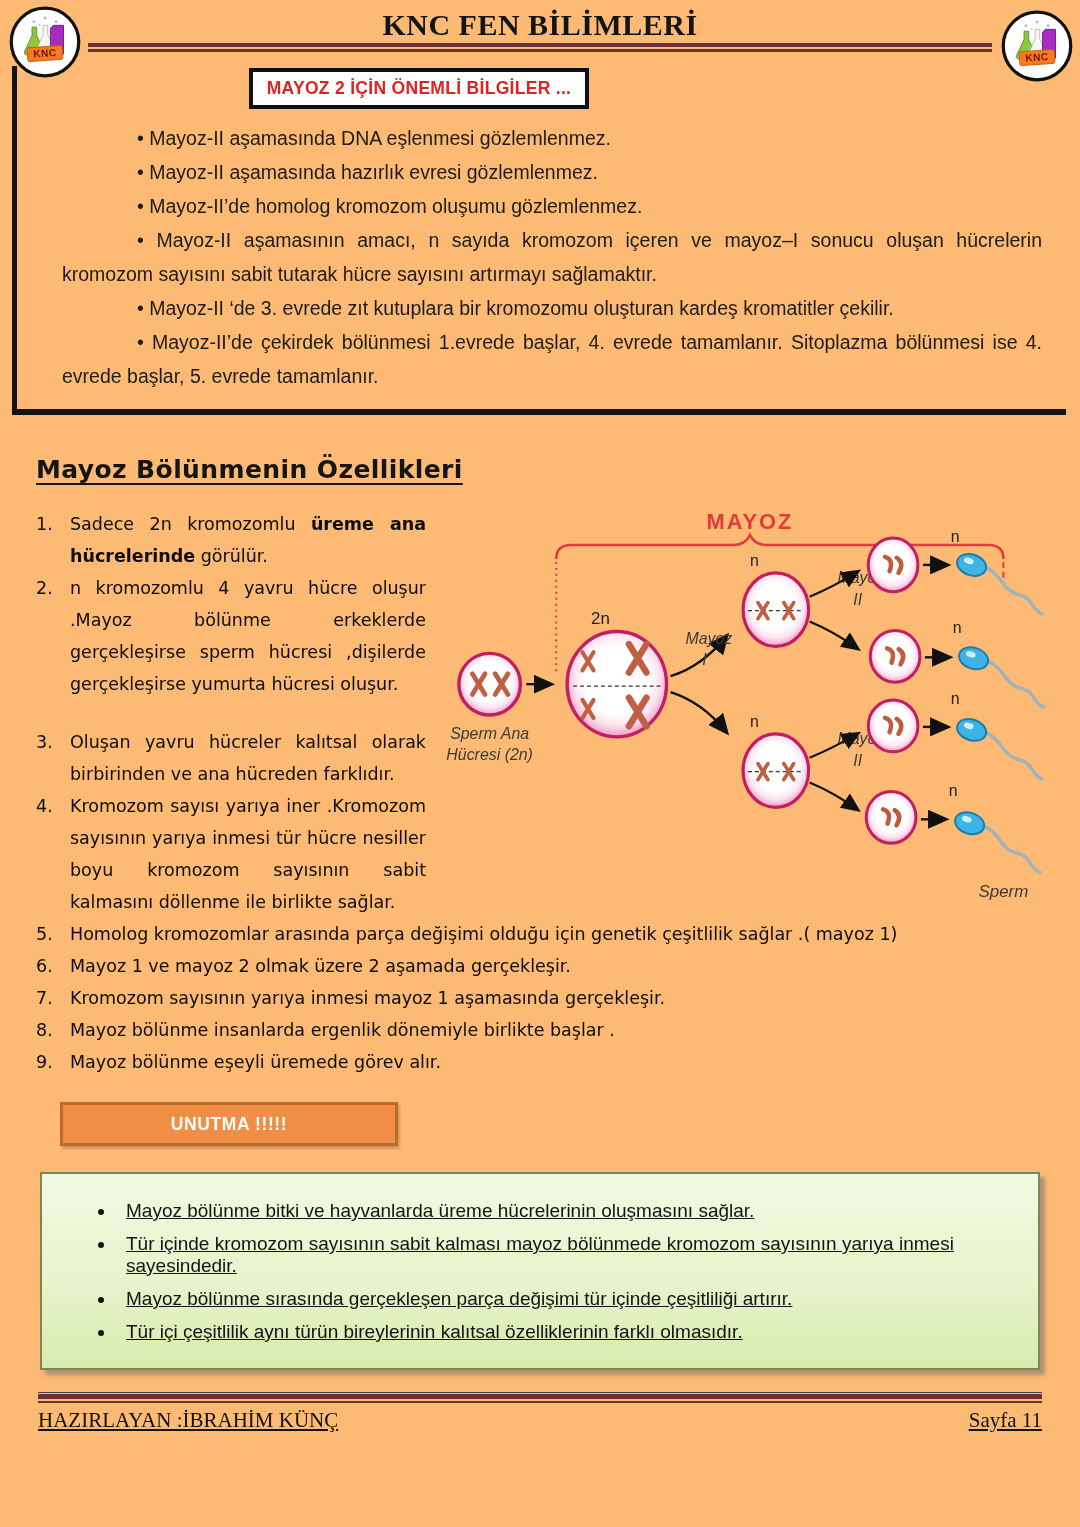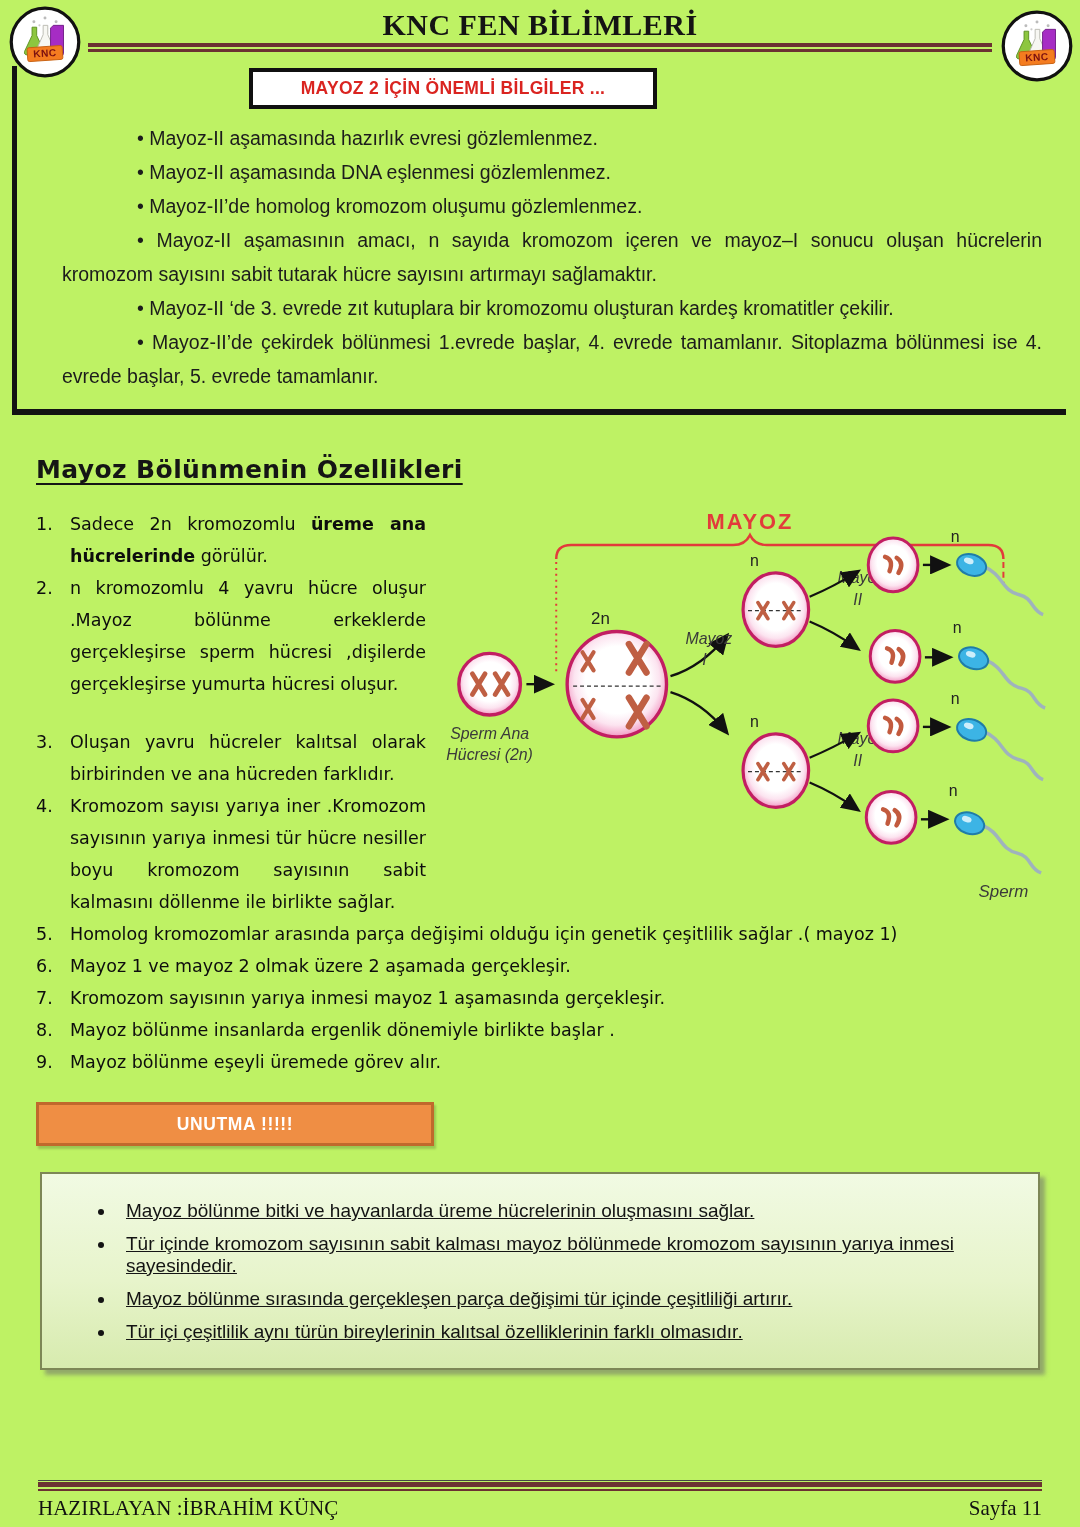--- a/index.html
+++ b/index.html
@@ -1,19 +1,19 @@
 <!DOCTYPE html>
 <html lang="tr"><head>
 <meta charset="utf-8">
 <style>
   * { box-sizing: border-box; margin: 0; padding: 0; }
   html,body { background:#fff; }
   .page {
     position: relative; width: 1080px; height: 1527px; margin: 0 auto;
-    background: #bef264; overflow: hidden;
+    background: #fdba74; overflow: hidden;
     font-family: "Liberation Sans", sans-serif; color: #151515;
   }
 
   
   .header { position: relative; height: 58px; }
   .page-title {
     text-align: center; padding-top: 8px;
     font-family: "Liberation Serif", serif; font-weight: bold;
     font-size: 30px; letter-spacing: .5px; color: #141414;
   }
@@ -25,21 +25,21 @@
   .logo.right { right: 6px; top: 9px; }
 
   
   .topwrap {
     margin: 8px 14px 0 12px;
     border-left: 5px solid #131313;
     border-bottom: 6px solid #131313;
     padding: 2px 4px 16px 0;
   }
   .mayoz2-box {
-    margin-left: 232px; width: 408px;
+    margin-left: 232px; width: 340px;
     border: 4px solid #101010; background: #fff;
     padding: 6px 4px; text-align: center;
   }
   .mayoz2-title { color: #da2420; font-weight: bold; font-size: 17.5px; letter-spacing: .3px; }
   .topbullets { margin-top: 12px; padding: 0 20px 0 45px; }
   .tb {
     font-size: 19.5px; line-height: 34px; color: #1c1c1c;
     text-indent: 75px; text-align: justify;
   }
 
@@ -55,41 +55,41 @@
     line-height: 32px; padding-left: 34px; text-indent: -34px;
     text-align: justify; color: #0d0d0d;
   }
   .item .num { display: inline-block; width: 34px; text-indent: 0; }
   .item .b { font-weight: bold; }
   .gap-top { margin-top: 26px; }
   .clear { clear: both; }
 
   
   .reminder {
-    margin: 24px 0 0 36px; width: 398px; height: 44px;
+    margin: 24px 0 0 60px; width: 338px; height: 44px;
     background: #ef8e44; border: 3px solid #c0692c;
     box-shadow: 2px 3px 2px rgba(0,0,0,.18);
     text-align: center; line-height: 38px;
     color: #fff; font-weight: bold; font-size: 17.5px; letter-spacing: .6px;
   }
 
   
   .notes {
     margin: 26px 40px 0 40px; height: 198px;
     background: linear-gradient(180deg, #f1fae3 0%, #e7f4cb 55%, #d7ebae 100%);
     border: 2px solid #7d8756;
     box-shadow: 5px 5px 4px rgba(110,110,110,.55);
     padding-top: 26px;
     text-decoration: underline;
   }
   .notes-list { list-style: disc; padding-left: 74px; }
   .notes-list li { padding-left: 10px; margin-bottom: 11px; font-size: 19px; color: #131313; }
 
   
-  .footer { position: absolute; left: 38px; right: 38px; top: 1480px; }
+  .footer { position: absolute; left: 38px; right: 38px; top: 1392px; text-decoration: underline; }
   .f-hair  { height: 1px; background: #454545; }
   .f-thick { height: 5px; background: #6b3232; margin-top: 1px; }
   .f-thin  { height: 2px; background: #6b3232; margin-top: 2px; }
   .f-row { display: flex; justify-content: space-between; margin-top: 5px;
            font-family: "Liberation Serif", serif; font-size: 21px; color: #111; }
 
   
   .dg-title { font: bold 22px "Liberation Sans", sans-serif; fill: #e23b3b; letter-spacing: 2px; }
   .dg-ital  { font: italic 16px "Liberation Sans", sans-serif; fill: #3a3a3a; }
   .dg-n     { font: 16px "Liberation Sans", sans-serif; fill: #222; }
@@ -140,22 +140,22 @@
         <use href="#knc-logo"></use>
       </svg>
   </div>
 
   
   <div class="topwrap">
     <div class="mayoz2-box">
       <span class="mayoz2-title">MAYOZ 2  İÇİN ÖNEMLİ BİLGİLER ...</span>
     </div>
     <div class="topbullets">
+      <p class="tb">• Mayoz-II aşamasında DNA eşlenmesi gözlemlenmez.</p>
       <p class="tb">• Mayoz-II aşamasında hazırlık evresi gözlemlenmez.</p>
-      <p class="tb">• Mayoz-II aşamasında DNA eşlenmesi gözlemlenmez.</p>
       <p class="tb">• Mayoz-II’de homolog kromozom oluşumu gözlemlenmez.</p>
       <p class="tb">• Mayoz-II aşamasının amacı, n sayıda kromozom içeren ve mayoz–I sonucu oluşan hücrelerin kromozom sayısını sabit tutarak hücre sayısını artırmayı sağlamaktır.</p>
       <p class="tb">• Mayoz-II ‘de 3. evrede zıt kutuplara bir kromozomu oluşturan kardeş kromatitler çekilir.</p>
       <p class="tb">• Mayoz-II’de çekirdek bölünmesi 1.evrede başlar, 4. evrede tamamlanır. Sitoplazma bölünmesi ise 4. evrede başlar, 5. evrede tamamlanır.</p>
     </div>
   </div>
 
   
   <h2 class="features-heading">Mayoz Bölünmenin Özellikleri</h2>
 

